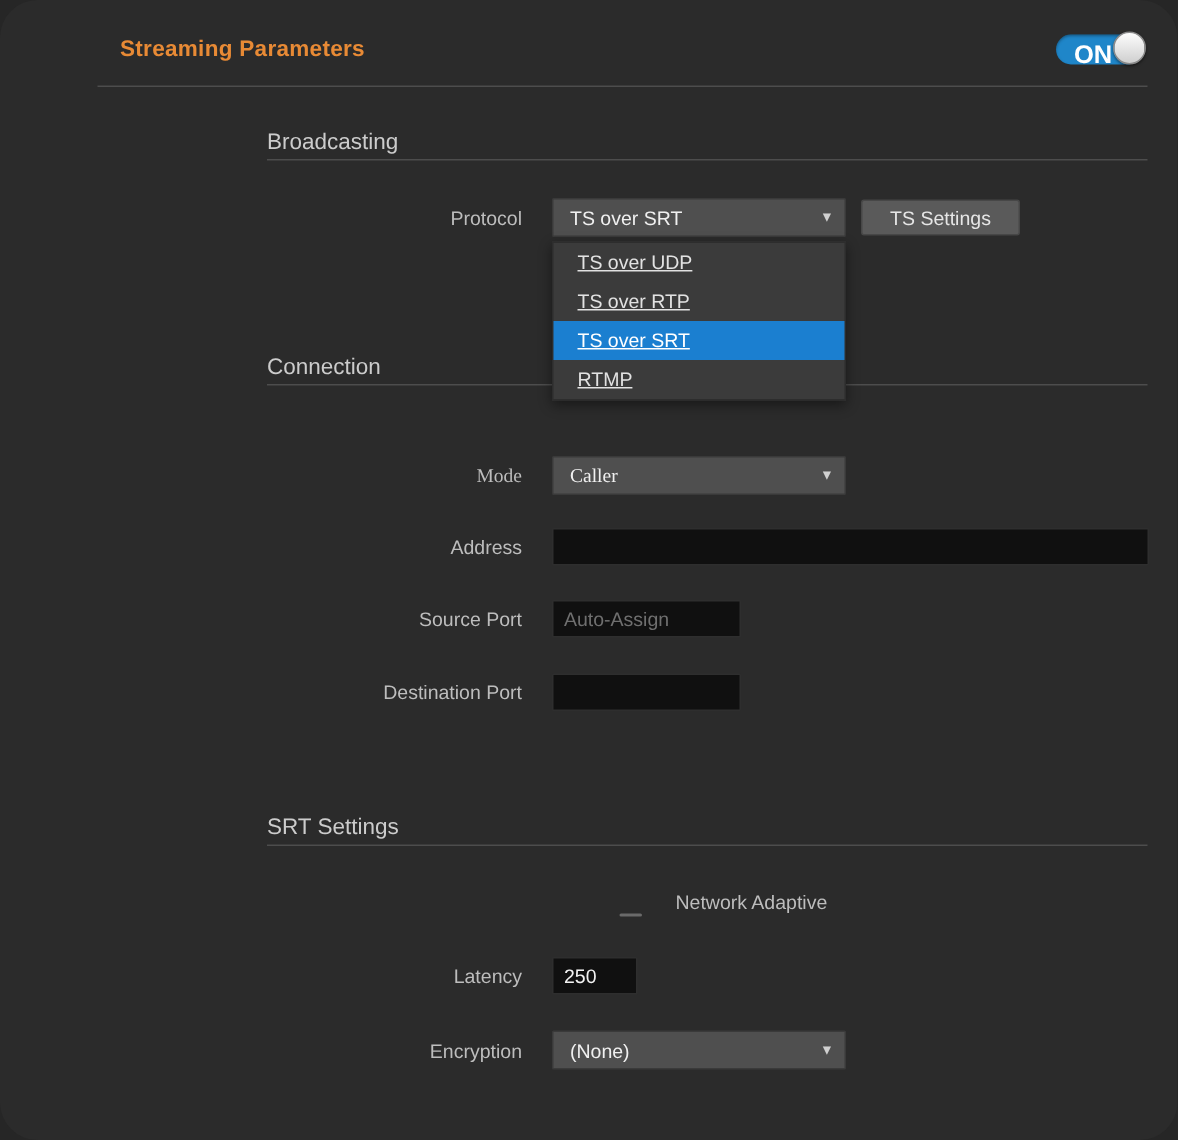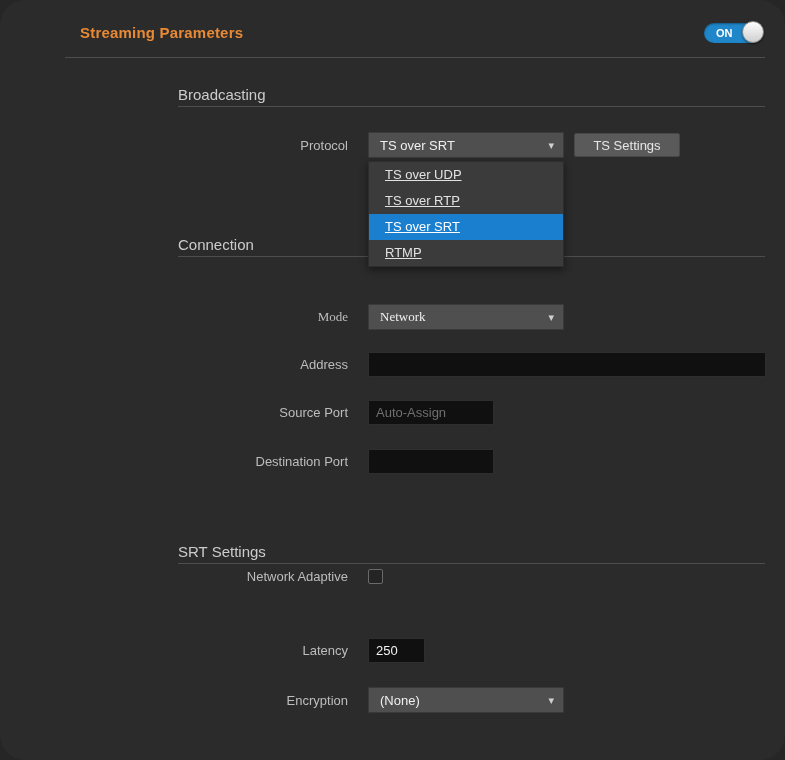--- a/index.html
+++ b/index.html
@@ -19,21 +19,21 @@
     color:#e88a35;letter-spacing:.2px;
   }
   .toggle{
     position:absolute;right:23px;top:23px;
     width:58px;height:20px;border-radius:11px;
     background:#1f86c9;cursor:pointer;
     box-shadow:inset 0 1px 2px rgba(0,0,0,.35);
   }
   .toggle-label{
     position:absolute;left:12px;top:4px;
-    font-size:11px;font-weight:bold;color:#fff;
+    font-size:17px;font-weight:bold;color:#fff;
   }
   .toggle-knob{
     position:absolute;right:-2px;top:-2px;
     width:22px;height:22px;border-radius:50%;
     background:linear-gradient(#fdfdfd,#cfcfcf);
     border:1px solid #8a8a8a;box-sizing:border-box;
     box-shadow:0 1px 2px rgba(0,0,0,.5);
   }
   .divider{position:absolute;height:1px;background:#4d4d4d;}
   .header-divider{left:65px;right:20px;top:57px;}
@@ -135,21 +135,21 @@
   <div class="menu">
     <div class="menu-item">TS over UDP</div>
     <div class="menu-item">TS over RTP</div>
     <div class="menu-item selected">TS over SRT</div>
     <div class="menu-item">RTMP</div>
   </div>
 
   <div class="row" style="top:304px;height:26px;font-family:Liberation Serif, serif;">
     <span class="label">Mode</span>
     <div class="select">
-      <span>Network</span>
+      <span>Caller</span>
       <span class="caret">▾</span>
     </div>
   </div>
 
   <div class="row" style="top:352px;height:25px;">
     <span class="label">Address</span>
     <input class="text-input input-wide" type="text" value="" style="">
   </div>
 
   <div class="row" style="top:449px;height:25px;">
@@ -158,21 +158,21 @@
   </div>
 
   <div class="row" style="top:400px;height:25px;">
     <span class="label">Source Port</span>
     <input class="text-input input-port" type="text" placeholder="Auto-Assign" style="">
   </div>
 
   <h2 class="section-heading" style="top:543px;">SRT Settings</h2>
   <div class="divider section-divider" style="top:563px;"></div>
 
-  <div class="row" style="top:568px;height:16px;">
+  <div class="row" style="top:594px;height:16px;flex-direction:column;">
     <span class="label">Network Adaptive</span>
     <input class="checkbox" type="checkbox" style="">
   </div>
 
   <div class="row" style="top:638px;height:25px;">
     <span class="label">Latency</span>
     <input class="text-input input-small" type="text" value="250" style="">
   </div>
 
   <div class="row" style="top:687px;height:26px;">

